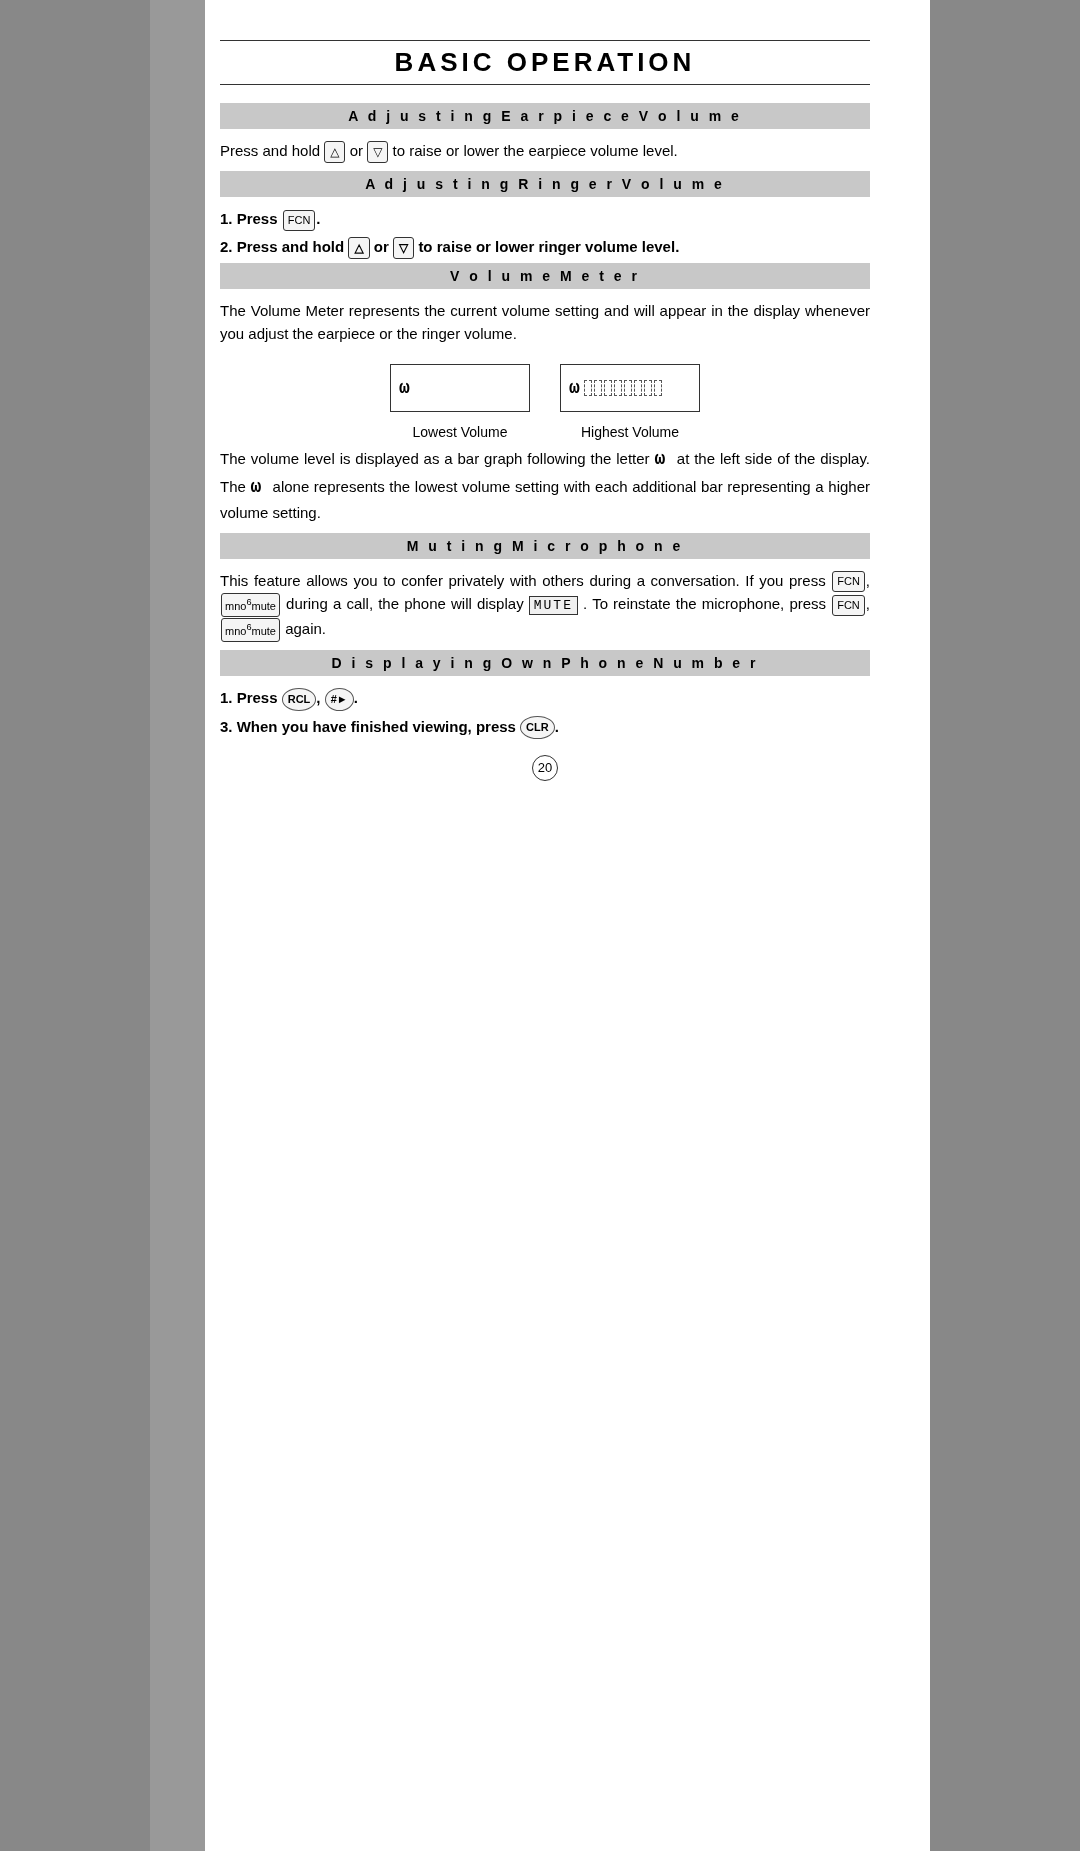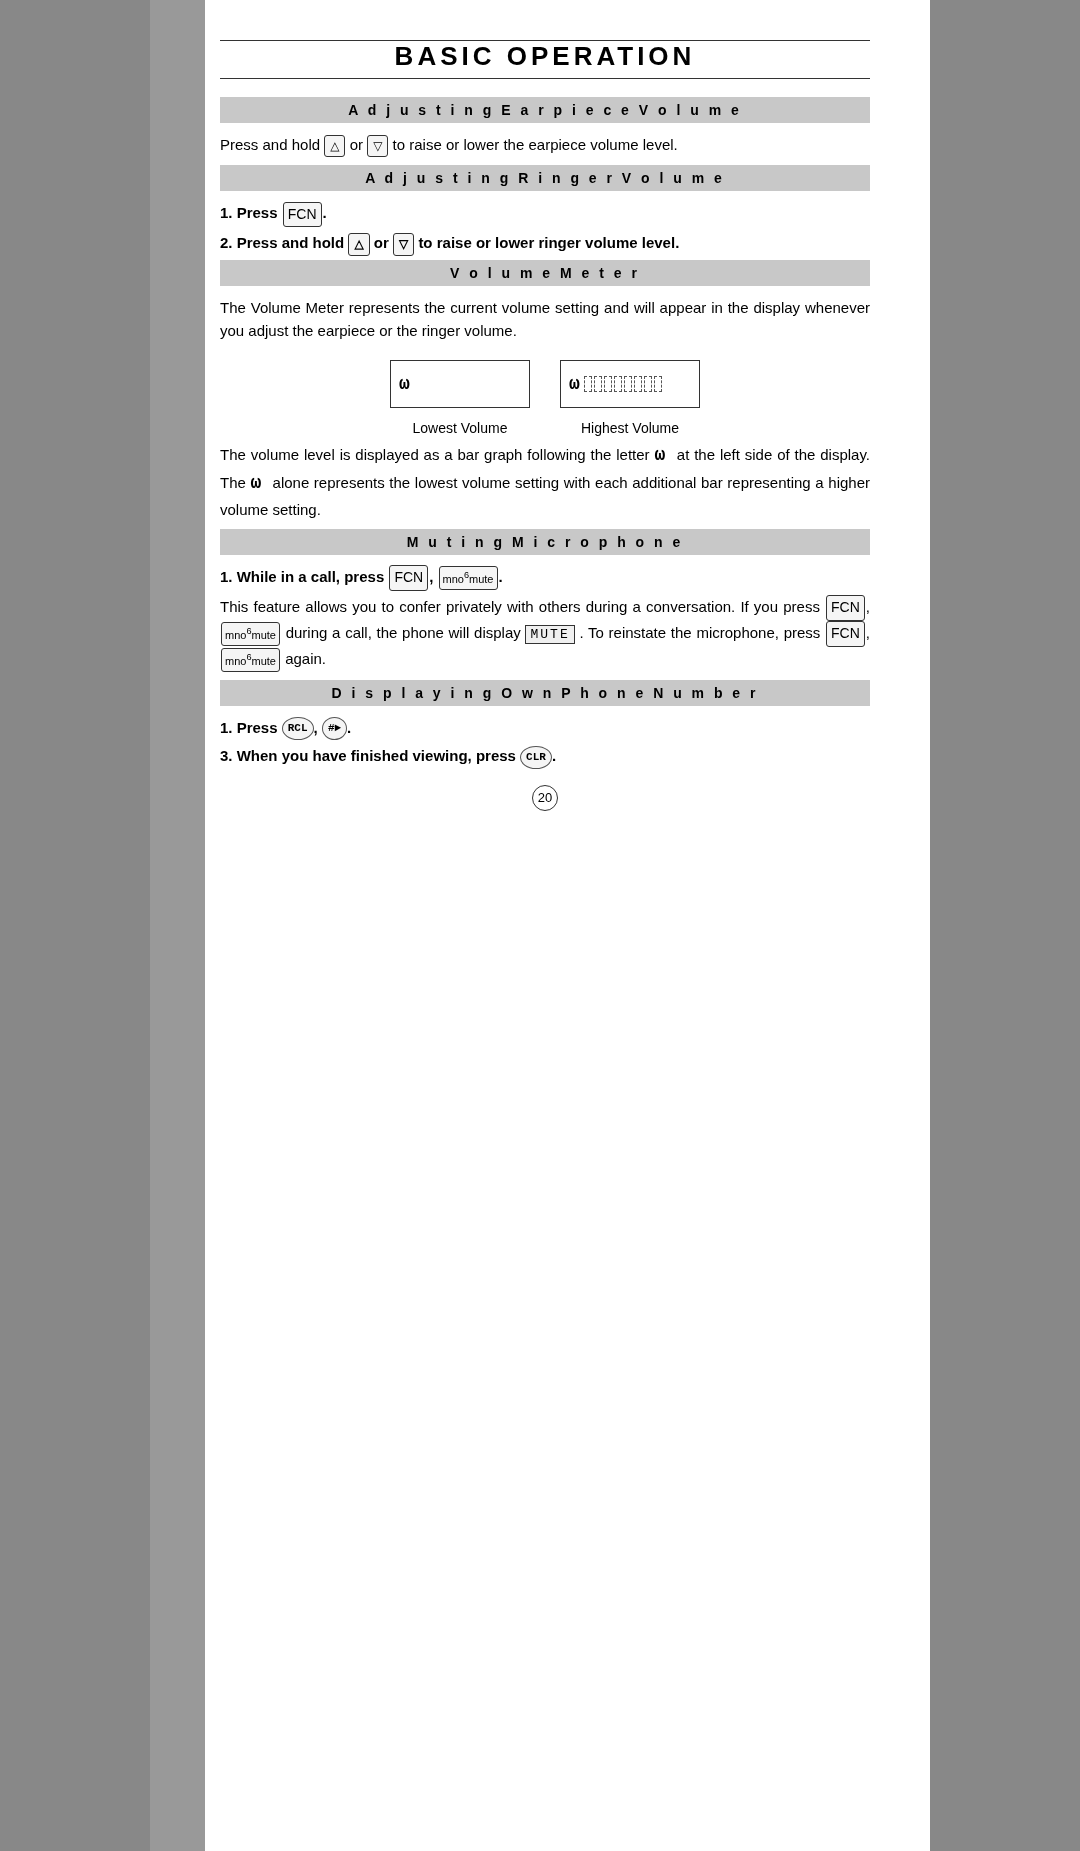--- a/index.html
+++ b/index.html
@@ -43,20 +43,21 @@
       text-align: center;
       font-size: 26px;
       font-weight: bold;
       letter-spacing: 4px;
       text-transform: uppercase;
       font-family: Arial, sans-serif;
       margin-bottom: 18px;
       padding-bottom: 6px;
       border-bottom: 1.5px solid #333;
       border-top: 1.5px solid #333;
+      padding-top: 6px;
     }
 
     .section-header {
       background: #c8c8c8;
       text-align: center;
       padding: 5px 10px;
       font-size: 14px;
       letter-spacing: 3px;
       font-family: Arial, sans-serif;
       font-weight: bold;
@@ -81,21 +82,21 @@
       font-family: Arial, sans-serif;
       font-weight: bold;
       margin-bottom: 4px;
     }
 
     .key-btn {
       display: inline-block;
       border: 1.5px solid #333;
       border-radius: 3px;
       padding: 1px 4px;
-      font-size: 14px;
+      font-size: 11px;
       font-family: Arial, sans-serif;
       font-weight: normal;
       background: #f5f5f5;
       vertical-align: middle;
       margin: 0 1px;
     }
 
     .key-btn.small {
       font-size: 11px;
       padding: 1px 3px;
@@ -193,21 +194,20 @@
     }
 
     .key-round {
       display: inline-block;
       border: 1.5px solid #555;
       border-radius: 50%;
       padding: 2px 5px;
       font-size: 11px;
       background: #f5f5f5;
       vertical-align: middle;
-      font-family: Liberation Mono, monospace;
     }
   </style>
 </head>
 <body>
 
 <div class="page">
   <div class="left-bar"></div>
 
   <div class="content">
 
@@ -269,25 +269,20 @@
     <p class="body-text">
       <span>The volume level is displayed as a bar graph following the letter</span>
       <span class="vol-char"> ω </span>
       <span>at the left side of the display. The</span>
       <span class="vol-char"> ω </span>
       <span>alone represents the lowest volume setting with each additional bar representing a higher volume setting.</span>
     </p>
 
     <div class="section-header">M u t i n g   M i c r o p h o n e</div>
 
-    <p class="numbered-item">
-      <span>1. While in a call, press</span>
-      <span class="key-btn">FCN</span>,
-      <span class="key-btn small">mno<sup>6</sup>mute</span>.
-    </p>
 
     <p class="body-text">
       <span>This feature allows you to confer privately with others during a conversation. If you press</span>
       <span class="key-btn">FCN</span>,
       <span class="key-btn small">mno<sup>6</sup>mute</span>
       <span>during a call, the phone will display</span>
       <span class="mute-display" style="font-family: &quot;Courier New&quot;, monospace; font-size: 13px; letter-spacing: 2px;">MUTE</span>
       <span>. To reinstate the microphone, press</span>
       <span class="key-btn">FCN</span>,
       <span class="key-btn small">mno<sup>6</sup>mute</span>

